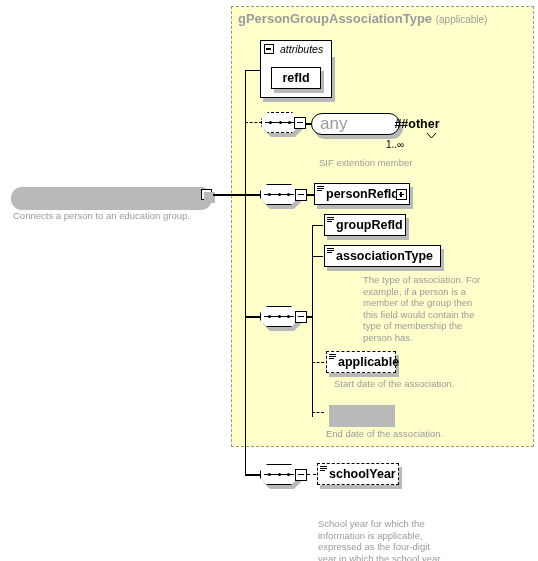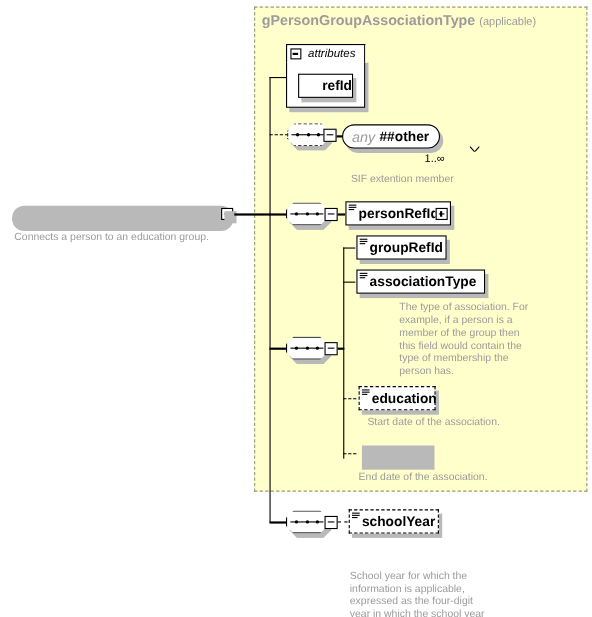--- a/index.html
+++ b/index.html
@@ -134,22 +134,22 @@
   
   .any-node{
     position:absolute;left:311px;top:113px;width:89px;height:22px;
     background:#fff;border:1.5px solid #000;box-sizing:border-box;
     border-radius:11px/11px;display:flex;align-items:center;
   }
   .any-shadow{
     position:absolute;left:314px;top:117px;width:89px;height:22px;
     background:#b9b9b9;border-radius:11px/11px;z-index:0;
   }
-  .any-node .any-kw{font-size:13px;color:#9b9b9b;padding-left:8px;font-style:italic;}
-  .any-node .any-ns{font-size:12.5px;font-weight:bold;color:#000;padding-left:4px;}
+  .any-node .any-kw{font-size:17px;color:#9b9b9b;padding-left:8px;}
+  .any-node .any-ns{font-size:12.5px;font-weight:bold;color:#000;padding-left:4px;margin-left:43px;}
   .card{
     position:absolute;color:#000;font-size:10px;white-space:nowrap;
   }
 
   
   .note{
     position:absolute;color:#9b9b9b;font-size:9.5px;line-height:11.5px;
   }
 
   
@@ -186,21 +186,21 @@
 
   <div class="attr-shadow"></div>
   <div class="attr-box"></div>
   <div class="attr-tab">
     <div class="attr-minus"></div>
     <span class="lbl">attributes</span>
     <div class="tab-ext"></div>
   </div>
 
   <div class="shadow" style="left:274px;top:71px;width:50px;height:22px;"></div>
-  <div class="node" style="left:271px;top:67px;width:50px;height:22px;justify-content:flex-end;">
+  <div class="node" style="left:271px;top:67px;width:50px;height:22px;justify-content:center;">
     <span class="lbl" style="padding-left:0;padding-right:0;">refId</span>
   </div>
 
   <div class="lnd h" style="left:245px;top:122px;width:17px;"></div>
 
   <div class="seq dashed" style="left:261px;top:112px;">
     <div class="oct-sh"></div>
     <div class="oct"></div>
     <div class="bar"></div>
     <div class="dots">
@@ -291,21 +291,21 @@
   <div class="note" style="left:333px;top:274px;width:123px;margin-left:30px;">The type of association. For example, if a person is a member of the group then this field would contain the type of membership the person has.</div>
 
   <div class="lnd h" style="left:312px;top:362px;width:12px;"></div>
   <div class="shadow" style="left:329px;top:355px;width:70px;height:22px;"></div>
   <div class="node dashed" style="left:326px;top:351px;width:70px;height:22px;">
     <span class="cm-glyph">
         <i></i>
         <i></i>
         <i></i>
       </span>
-    <span class="lbl">education</span>
+    <span class="lbl">applicable</span>
   </div>
   <div class="note" style="left:334px;top:378px;width:190px;">Start date of the association.</div>
 
   <div class="lnd h" style="left:312px;top:412px;width:12px;"></div>
   <div class="shadow" style="left:329px;top:405px;width:66px;height:22px;"></div>
   <div class="note" style="left:326px;top:428px;width:190px;">End date of the association.</div>
 
   <div class="ln h" style="left:245px;top:474.4px;width:17px;"></div>
 
   <div class="seq" style="left:260px;top:464px;">

